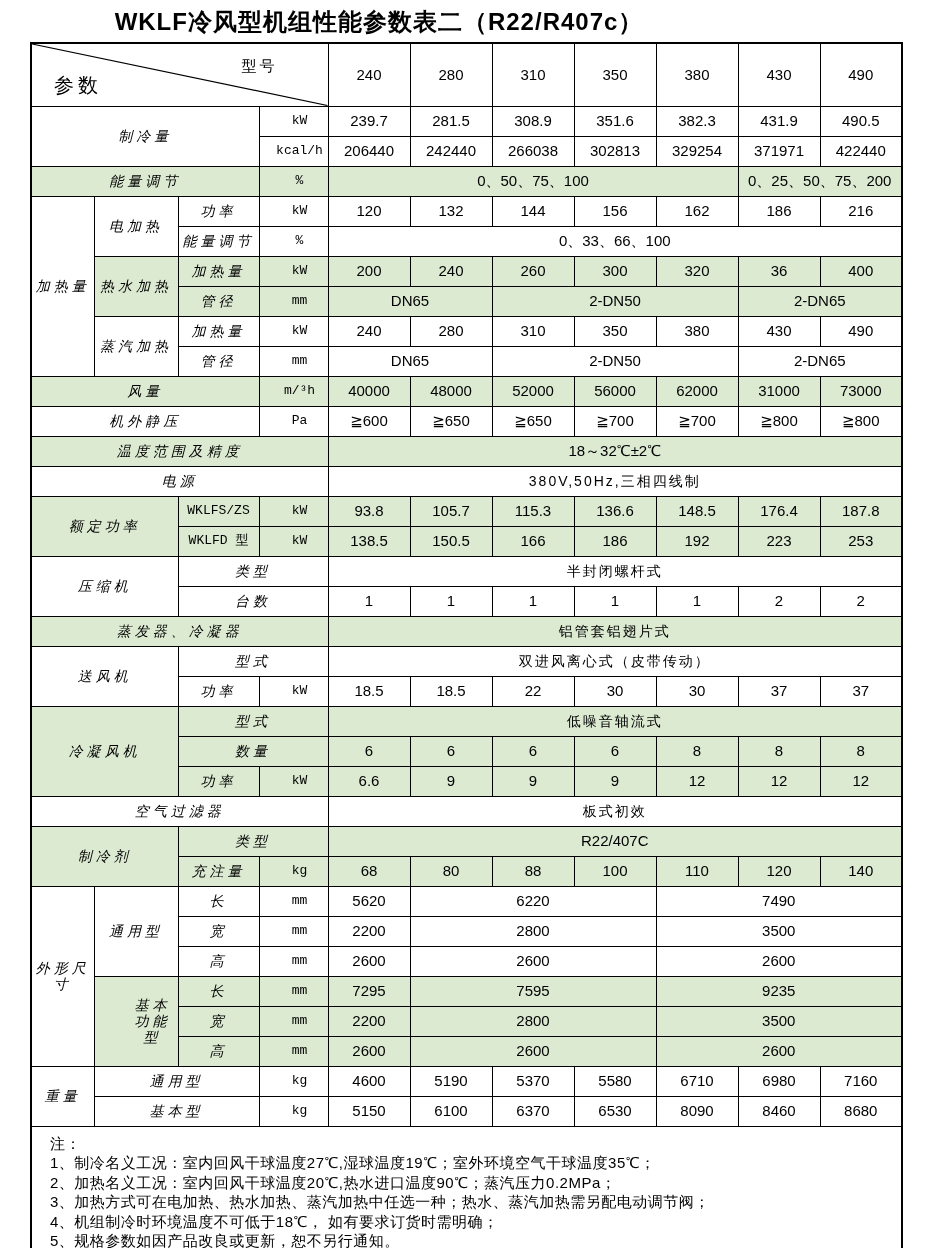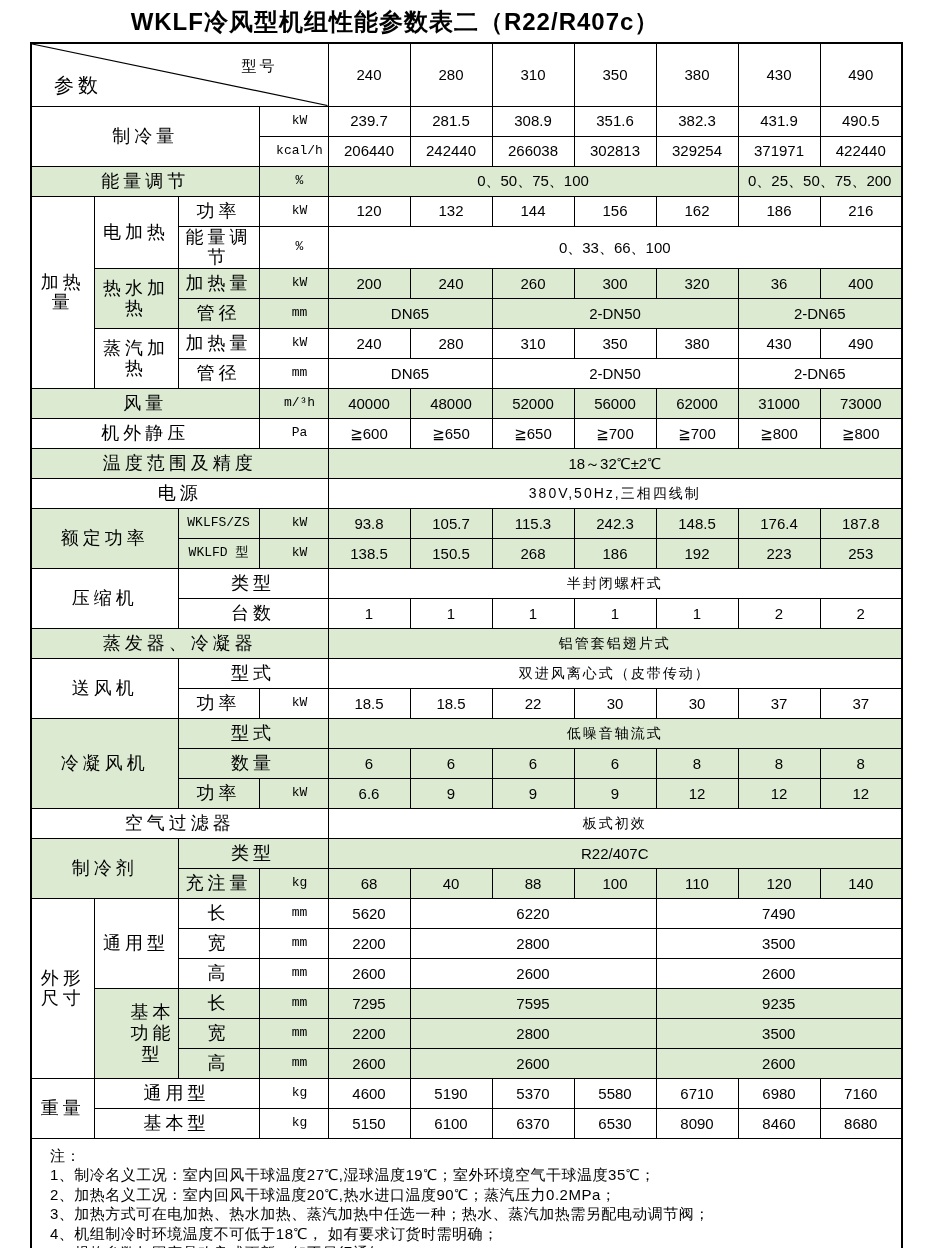--- a/index.html
+++ b/index.html
@@ -3,35 +3,35 @@
 <meta charset="utf-8">
 <style>
   html,body{margin:0;padding:0;}
   body{
     width:930px;height:1248px;background:#ffffff;position:relative;
     font-family:"Liberation Sans",sans-serif;color:#000;
     -webkit-font-smoothing:antialiased;
   }
   .page-title{
     position:absolute;top:6px;left:0;width:758px;text-align:center;
-    font-size:24px;font-weight:bold;letter-spacing:1px;margin-left:16px;
+    font-size:24px;font-weight:bold;letter-spacing:1px;
   }
   table.spec{
     position:absolute;left:30px;top:42px;width:873px;
     border-collapse:collapse;table-layout:fixed;
     border:2px solid #000;
   }
   td{
     border:1px solid #000;text-align:center;vertical-align:middle;
     padding:0;font-size:15px;overflow:hidden;line-height:1.15;
   }
   tr{height:30px;}
   tr.hdr{height:63px;}
   tr.notes-row{height:112px;}
-  .zh{font-size:18px;letter-spacing:4px;}
+  .zh{font-size:14px;letter-spacing:4px;font-style:italic;}
   .zhv{font-size:14px;letter-spacing:2px;}
   .unit{font-family:"Liberation Mono","DejaVu Sans Mono",monospace;font-size:13px;letter-spacing:0;padding-left:12px;}
   .mono{font-family:Liberation Mono, monospace;font-size:13px;letter-spacing:0;}
   .green{background:#dcead2;}
   .prewrap{white-space:pre-line;padding-left:33px;}
   .diag{position:relative;padding:11px;}
   .diag svg{position:absolute;top:0;left:0;width:100%;height:100%;display:block;}
   .diag .model-lbl{position:absolute;top:13px;right:50px;font-size:15px;letter-spacing:3px;}
   .diag .param-lbl{position:absolute;bottom:9px;left:22px;font-size:20px;letter-spacing:4px;}
   .notes-cell{
@@ -203,31 +203,31 @@
     <td class="zhv" colspan="7">380V,50Hz,三相四线制</td>
   </tr>
 
   <tr>
     <td class="zh green" colspan="2" rowspan="2">额定功率</td>
     <td class="mono green">WKLFS/ZS</td>
     <td class="unit green">kW</td>
     <td class="green">93.8</td>
     <td class="green">105.7</td>
     <td class="green">115.3</td>
-    <td class="green">242.3</td>
+    <td class="green">136.6</td>
     <td class="green">148.5</td>
     <td class="green">176.4</td>
     <td class="green">187.8</td>
   </tr>
   <tr>
     <td class="mono green">WKLFD 型</td>
     <td class="unit green">kW</td>
     <td class="green">138.5</td>
     <td class="green">150.5</td>
-    <td class="green">268</td>
+    <td class="green">166</td>
     <td class="green">186</td>
     <td class="green">192</td>
     <td class="green">223</td>
     <td class="green">253</td>
   </tr>
 
   <tr>
     <td class="zh" colspan="2" rowspan="2">压缩机</td>
     <td class="zh" colspan="2">类型</td>
     <td class="zhv" colspan="7">半封闭螺杆式</td>
@@ -299,21 +299,21 @@
 
   <tr>
     <td class="zh green" colspan="2" rowspan="2">制冷剂</td>
     <td class="zh green" colspan="2">类型</td>
     <td class="green" colspan="7">R22/407C</td>
   </tr>
   <tr>
     <td class="zh green">充注量</td>
     <td class="unit green">kg</td>
     <td class="green">68</td>
-    <td class="green">40</td>
+    <td class="green">80</td>
     <td class="green">88</td>
     <td class="green">100</td>
     <td class="green">110</td>
     <td class="green">120</td>
     <td class="green">140</td>
   </tr>
 
   <tr>
     <td class="zh" rowspan="6">外形尺寸</td>
     <td class="zh" rowspan="3">通用型</td>

